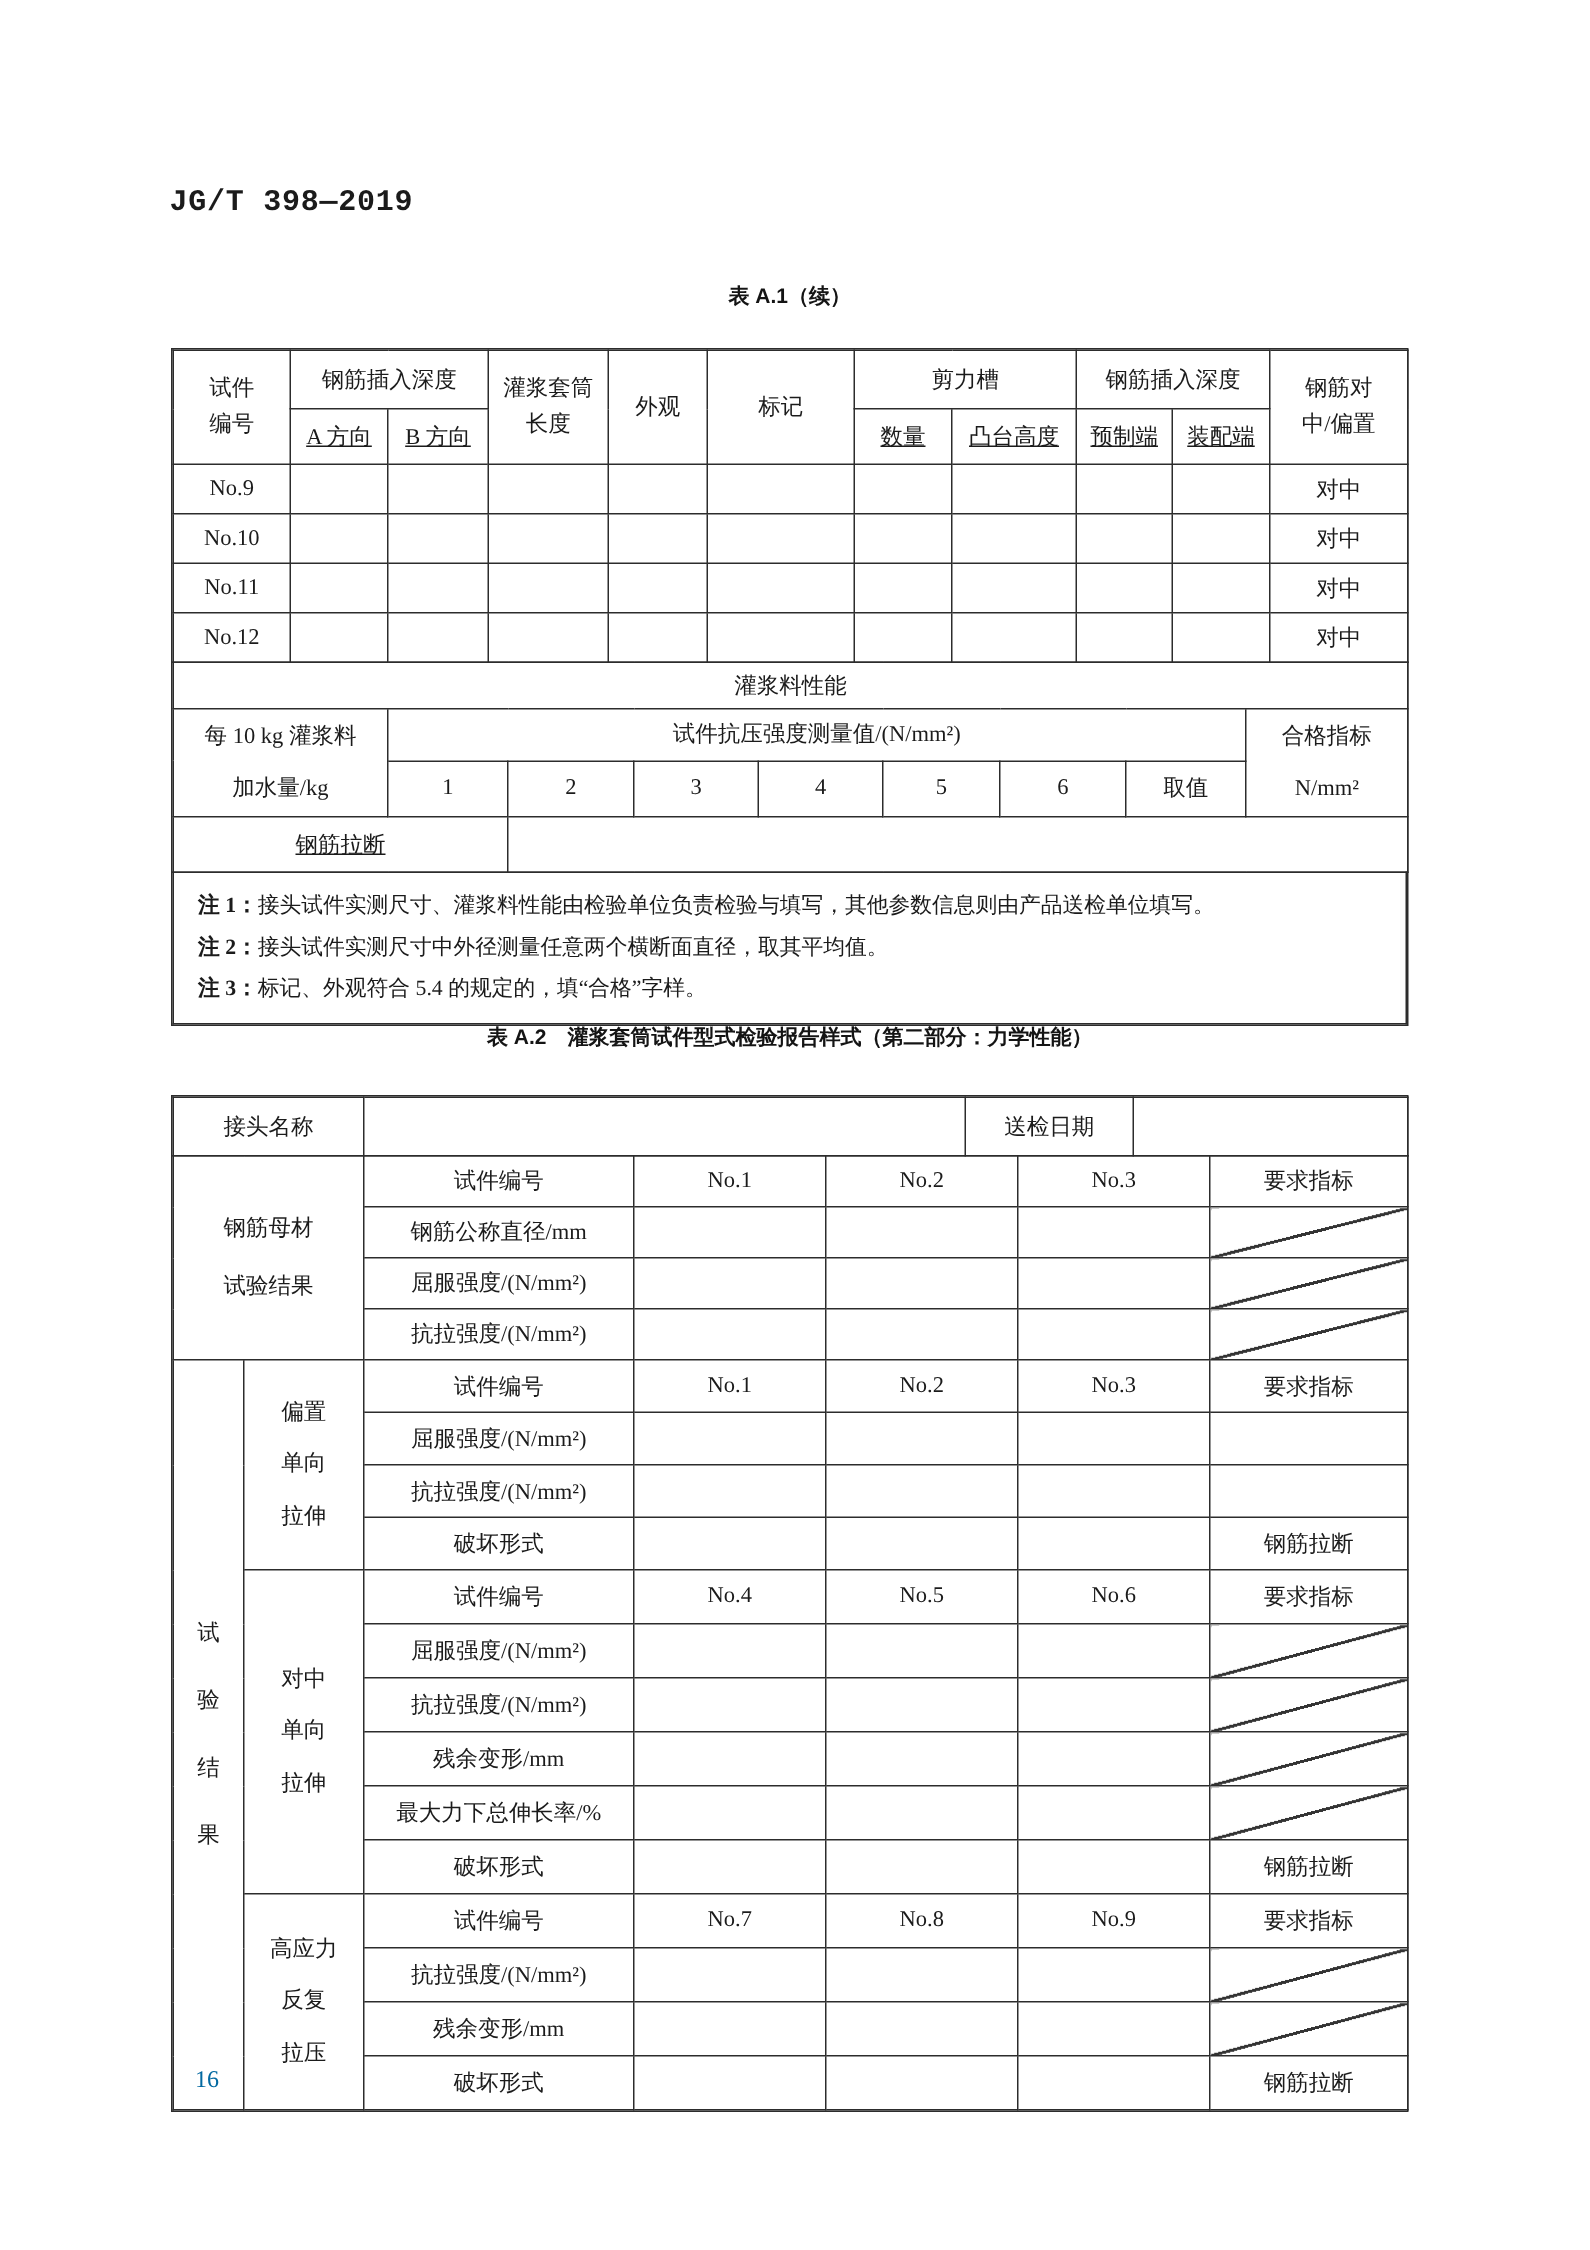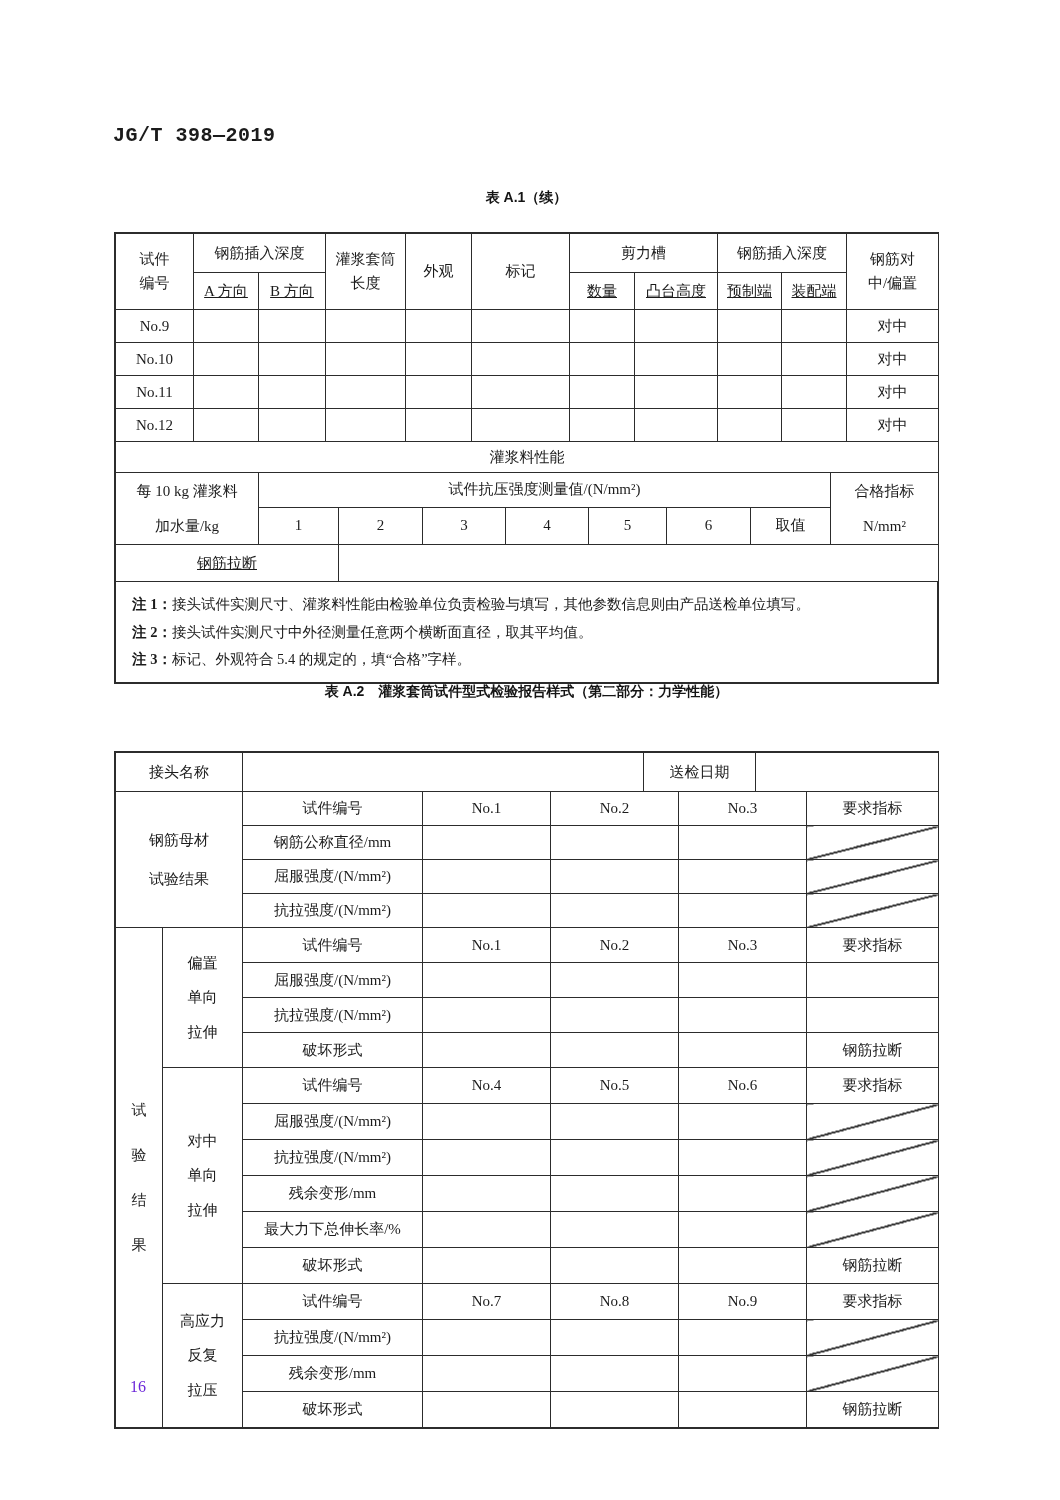--- a/index.html
+++ b/index.html
@@ -18,21 +18,21 @@
     font-family:"Liberation Sans","DejaVu Sans",sans-serif;
     font-weight:bold;font-size:14px;color:#141414;
   }
   .cap-a1{top:189px;}
   .cap-a2{top:683px;}
   .table-box{
     position:absolute;left:115px;width:823px;
     outline:1px solid #2c2c2c;
   }
   .box-a1{top:233px;}
-  .box-a2{top:752px;}
+  .box-a2{top:731px;}
   table{border-collapse:collapse;table-layout:fixed;width:823px;}
   table + table{margin-top:-1px;}
   td{
     border:1px solid #2c2c2c;
     font-size:15px;text-align:center;vertical-align:middle;
     padding:1px 4px;overflow:hidden;
   }
   .ml{white-space:pre-line;line-height:1.55;}
   .ml26{white-space:pre-line;line-height:2.6;margin-left:40px;}
   .ml23{white-space:pre-line;line-height:2.3;}
@@ -50,21 +50,21 @@
       #333 calc(50% + 1px), transparent calc(50% + 1px));
   }
   .notes-cell{
     height:88px;text-align:left;vertical-align:middle;
     padding:6px 14px 6px 16px;font-size:14.5px;
   }
   .note-line{margin:5px 0;line-height:1.55;}
   .note-prefix{font-weight:bold;}
   .page-num{
     position:absolute;left:130px;top:1378px;
-    font-size:16px;color:#6d28d9;
+    font-size:16px;color:#0369a1;
   }
 </style>
 </head>
 <body>
 
 <div class="doc-code">JG/T 398—2019</div>
 
 <div class="caption cap-a1">表 A.1（续）</div>
 
 <div class="table-box box-a1">

